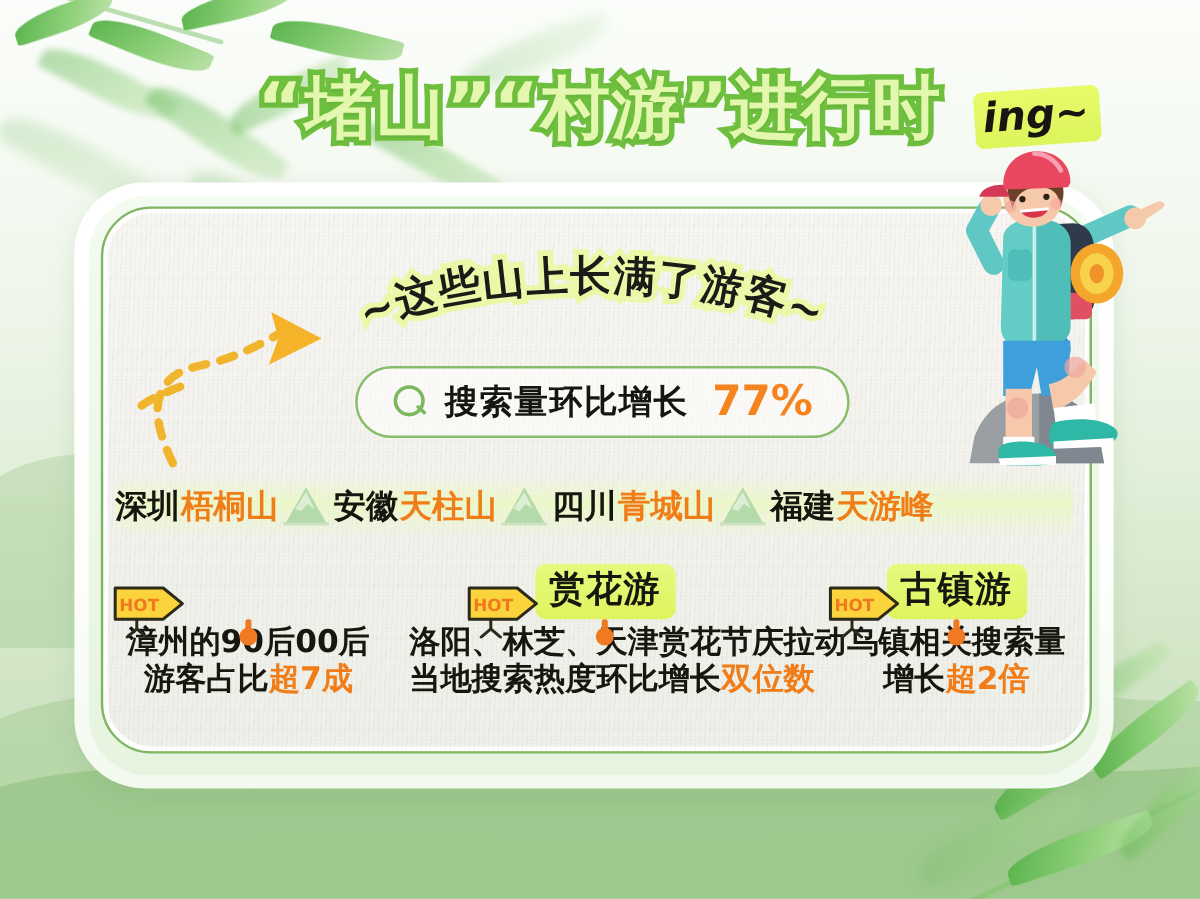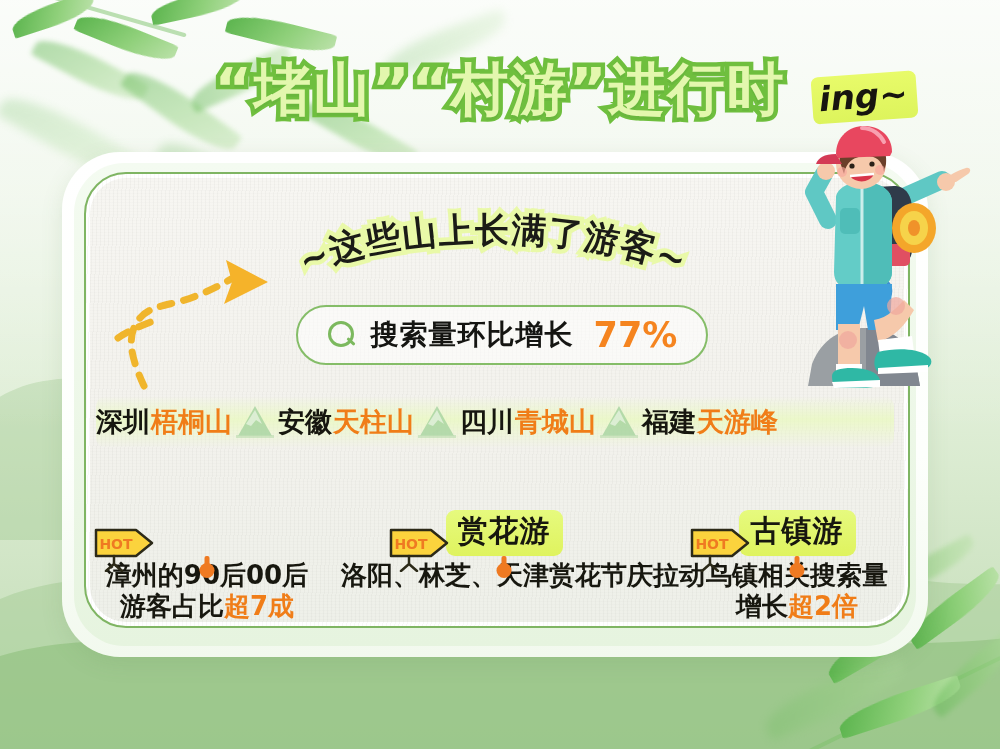--- a/index.html
+++ b/index.html
@@ -126,21 +126,21 @@
   .mtn-city{color:#16160f;}
   .mtn-name{color:#f07d18;margin-left:1px;}
   .mtn-sep{width:46px;height:40px;flex:0 0 auto;opacity:.85;}
 
   
   .cards{
     position:absolute;left:100px;top:470px;width:800px;height:150px;
     display:flex;justify-content:space-between;z-index:13;
   }
   .card{position:relative;text-align:center;}
-  .card-head{position:relative;height:50px;margin-top:40px;}
+  .card-head{position:relative;height:50px;}
   .card-title{
     display:inline-block;font-size:30px;font-weight:bold;color:#17170f;
     background:linear-gradient(180deg,#e6fa7e,#dff35e);
     padding:1px 12px 4px 12px;border-radius:9px;
     font-family:"DejaVu Sans","Liberation Sans",sans-serif;letter-spacing:1px;
   }
   .hot-sign{position:absolute;left:-8px;top:16px;width:66px;height:46px;}
   .pin{position:absolute;left:50%;top:46px;transform:translateX(-50%);
      width:15px;height:22px;}
   .pin:before{content:"";position:absolute;left:5px;top:0;width:5px;height:10px;
@@ -358,20 +358,23 @@
           <svg width="66" height="46" viewBox="0 0 66 46">
             <path d="M4,4 L44,4 L60,17 L44,30 L4,30 Z" fill="#fbd33d" stroke="#2c2a18" stroke-width="2.5" stroke-linejoin="round"></path>
             <text x="24" y="23" text-anchor="middle" font-size="14" font-weight="bold" fill="#ef7a22" font-family="DejaVu Sans, sans-serif">HOT</text>
             <path d="M22,30 L22,38 M22,38 L14,45 M22,38 L30,45" stroke="#2c2a18" stroke-width="2.5" fill="none" stroke-linecap="round"></path>
           </svg>
         </span>
         <span class="card-title">赏花游</span>
         <span class="pin"></span>
       </div>
       <div class="card-line">洛阳、林芝、天津赏花节庆拉动</div>
+      <div class="card-line">
+        <span>当地搜索热度环比增长</span><span class="hl">双位数</span>
+      </div>
     </div>
 
     <div class="card card3">
       <div class="card-head">
         <span class="hot-sign" style="left:-6px;">
           <svg width="66" height="46" viewBox="0 0 66 46">
             <path d="M4,4 L44,4 L60,17 L44,30 L4,30 Z" fill="#fbd33d" stroke="#2c2a18" stroke-width="2.5" stroke-linejoin="round"></path>
             <text x="24" y="23" text-anchor="middle" font-size="14" font-weight="bold" fill="#ef7a22" font-family="DejaVu Sans, sans-serif">HOT</text>
             <path d="M22,30 L22,38 M22,38 L14,45 M22,38 L30,45" stroke="#2c2a18" stroke-width="2.5" fill="none" stroke-linecap="round"></path>
           </svg>

